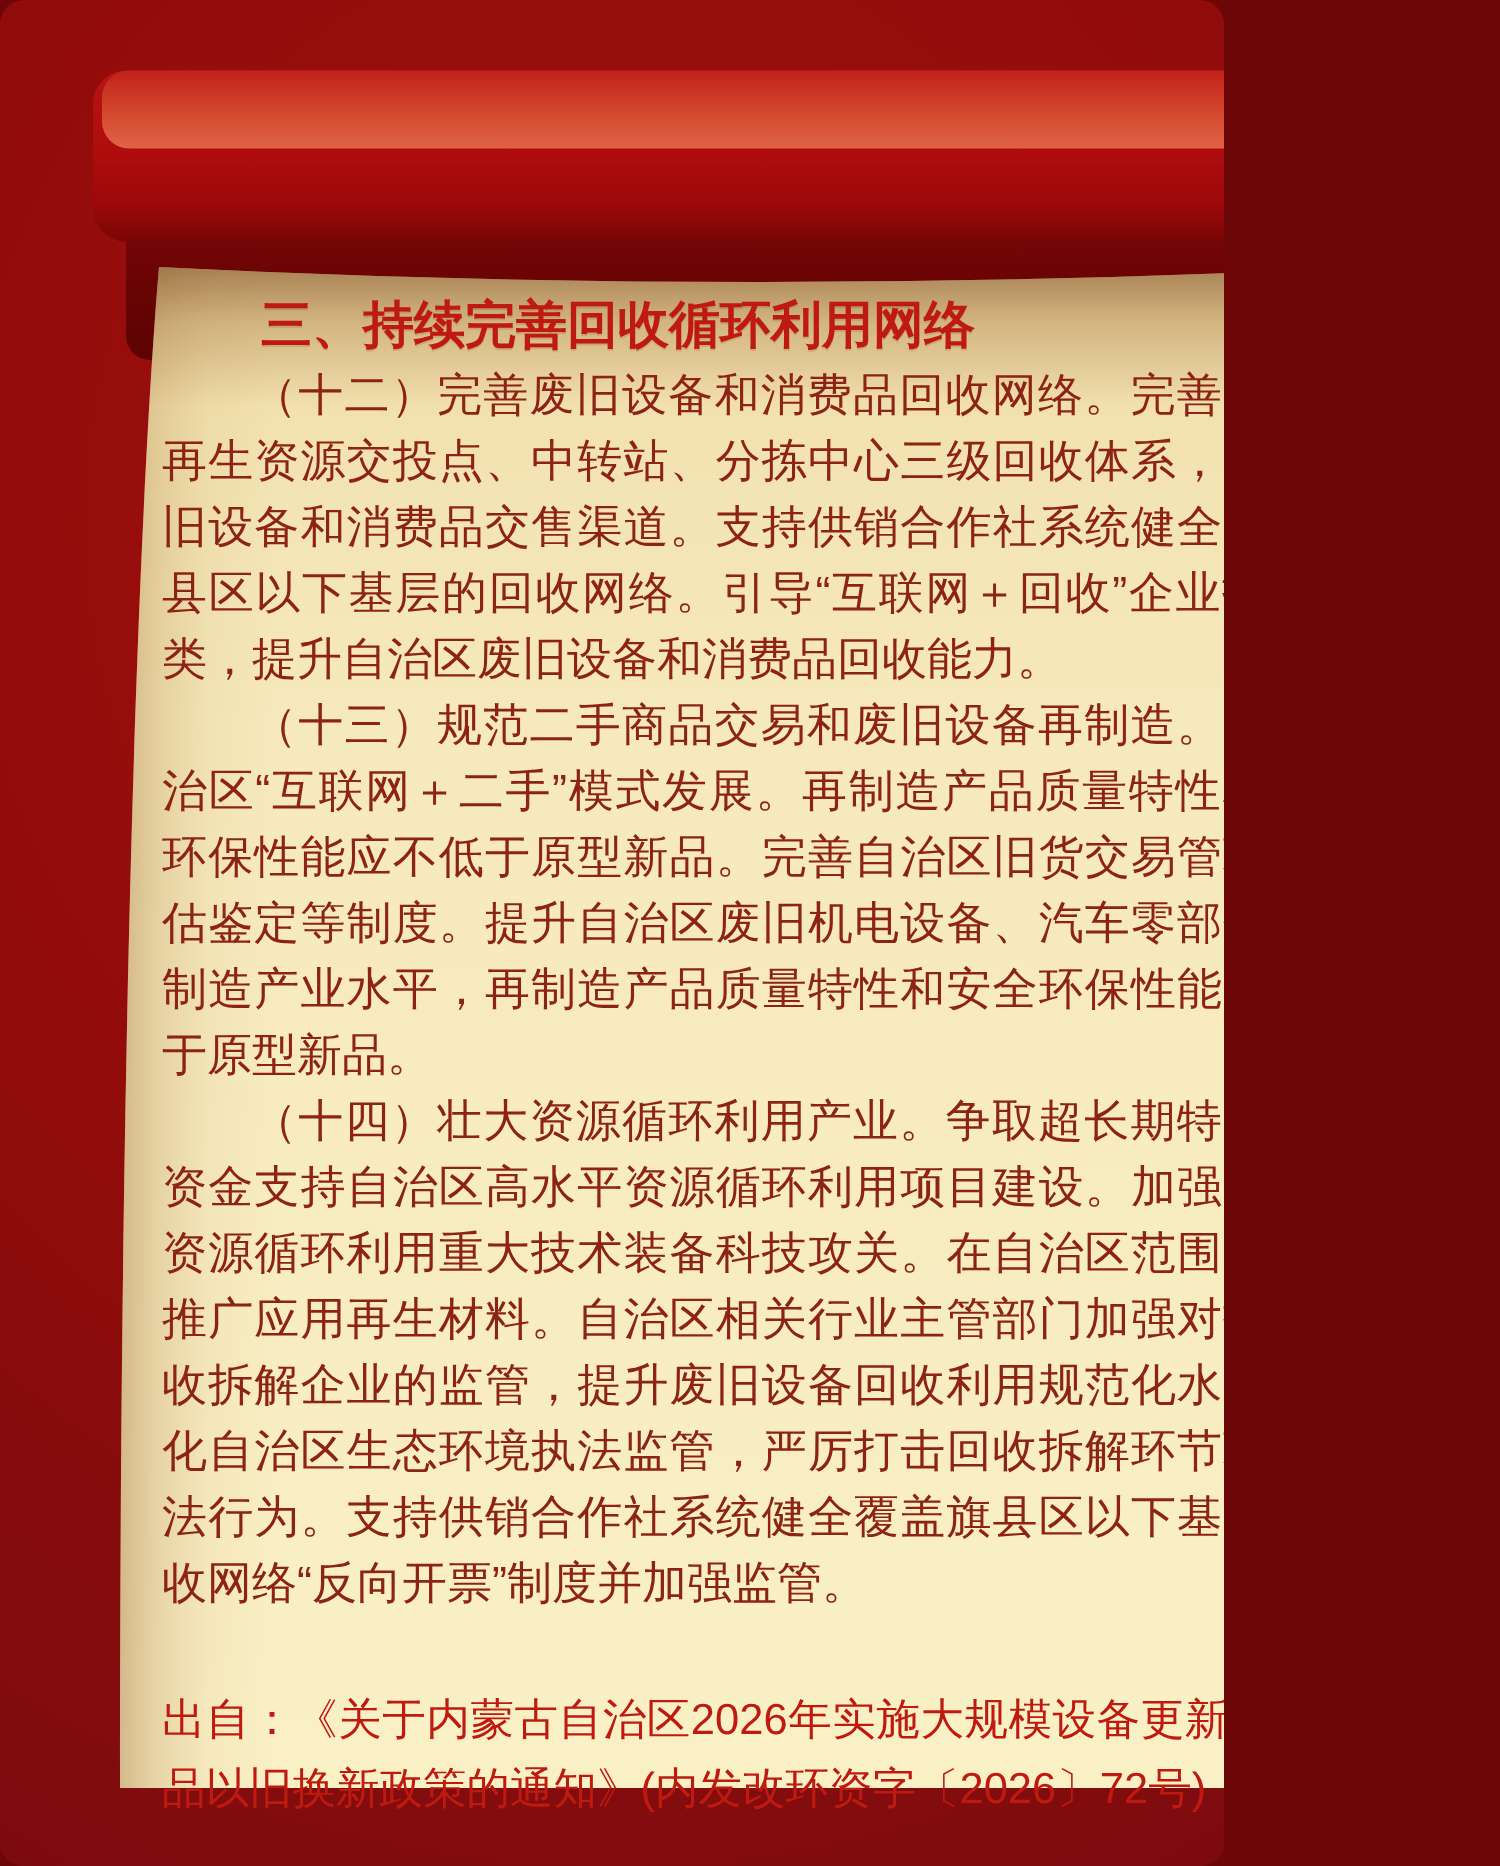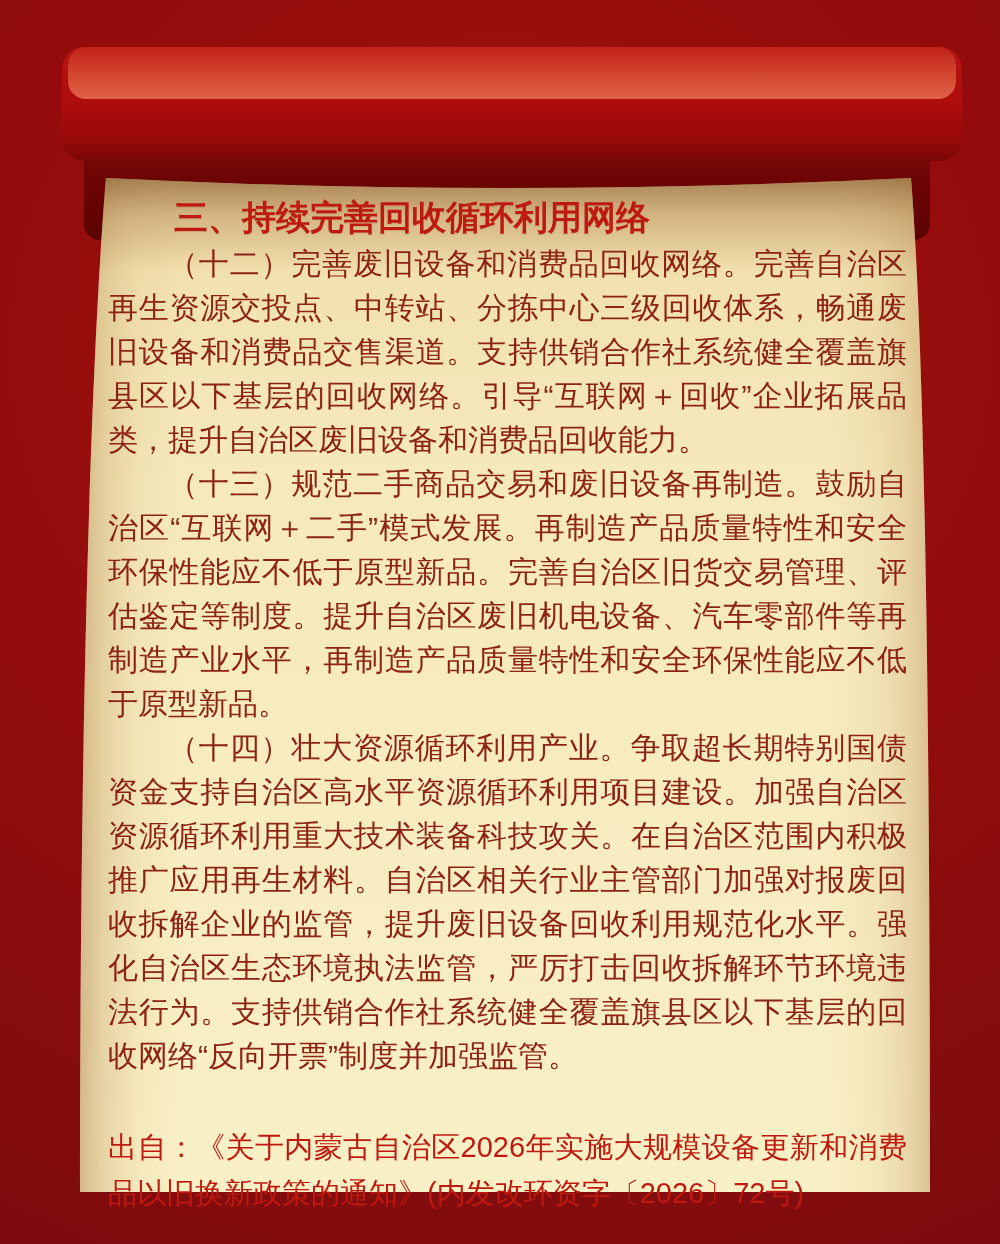--- a/index.html
+++ b/index.html
@@ -2,25 +2,26 @@
 <html><head>
 <meta charset="utf-8">
 <style>
   html, body {
     margin: 0;
     padding: 0;
     background: #6d0606;
   }
   #stage {
     position: relative;
-    width: 1000px;
+    width: 816px;
     height: 1244px;
     overflow: hidden;
     background: radial-gradient(130% 95% at 50% 28%, #a01210 0%, #930c0b 42%, #820c0e 75%, #750a0d 100%);
     font-family: "Liberation Sans", sans-serif;
+    border-radius: 16px;
   }
   #scroll-art {
     position: absolute;
     left: 0;
     top: 0;
   }
   .content {
     position: absolute;
     left: 108px;
     top: 192px;

